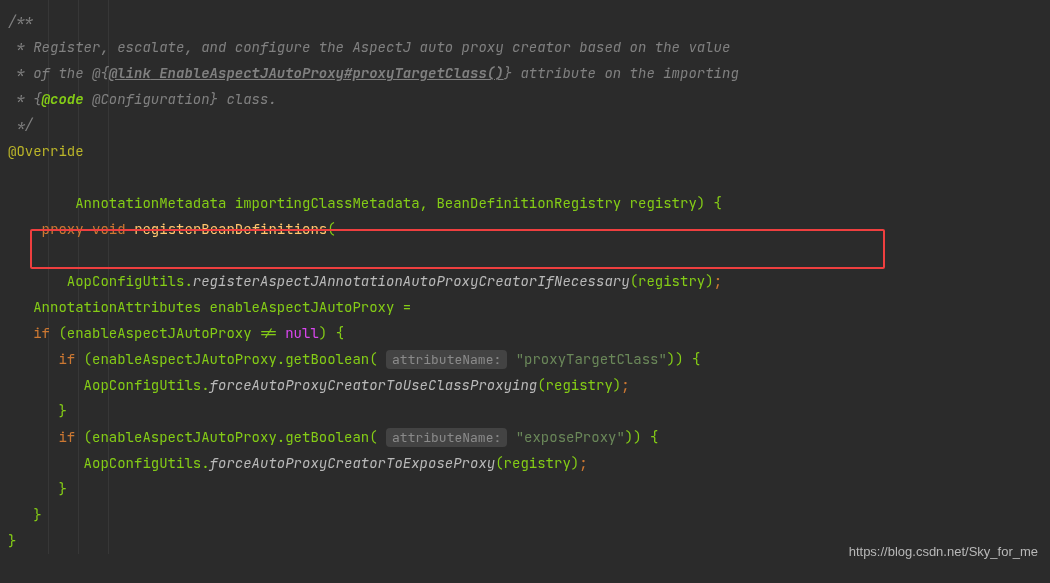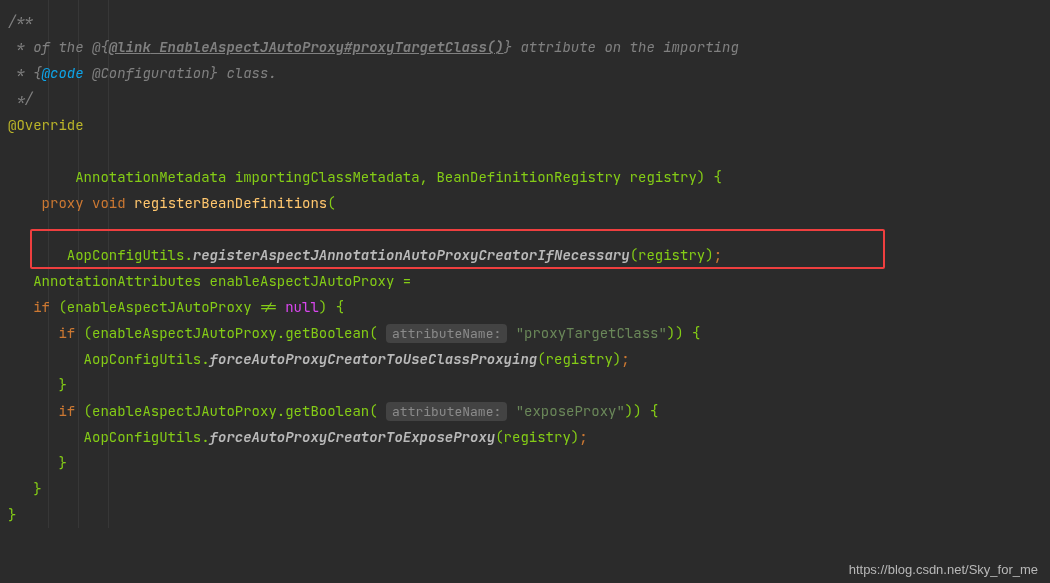--- a/index.html
+++ b/index.html
@@ -20,26 +20,26 @@
   }
   .line {
     position: relative;
     white-space: pre;
     line-height: 26px;
     height: 26px;
     padding-left: 8px;
   }
   .c-comment       { color: #808080; font-style: italic; }
   .c-link          { color: #808080; font-style: italic; font-weight: bold; text-decoration: underline; }
-  .c-doctag        { color: #0ea5e9; font-style: italic; font-weight: normal; }
+  .c-doctag        { color: #84cc16; font-style: italic; font-weight: bold; }
   .c-annotation    { color: #bbb529; }
   .c-keyword       { color: #cc7832; }
   .c-method-def    { color: #ffc66d; }
   .c-ident         { color: #84cc16; }
-  .c-static-call   { color: #b9b9b9; font-style: italic; font-weight: bold; }
+  .c-static-call   { color: #b9b9b9; font-style: italic; }
   .c-string        { color: #6a8759; }
   .c-paramhint     { background: #434343; color: #8a8a8a; border-radius: 4px; padding: 1px 6px; font-style: normal; font-size: 13px; }
   .c-semicolon     { color: #cc7832; }
   .c-null          { color: #d946ef; }
   .c-orange-class  { color: #cc7832; }
   .method-header-bg {
     position: absolute;
     left: 0; right: 0;
     background: #3d2b2b;
     z-index: -1;
@@ -53,36 +53,37 @@
   }
   
   .guide {
     position: absolute;
     top: 0; bottom: 0;
     width: 1px;
     background: #373737;
   }
   .watermark {
     position: absolute;
-    bottom: 6px; right: 12px;
+    bottom: 24px; right: 12px;
     font-family: Arial, sans-serif;
     font-size: 13px;
     color: #b8b8b8;
     font-style: normal;
   }
 </style>
 </head>
 <body>
 
 <div class="editor">
   <div class="guide" style="left:48px"></div>
   <div class="guide" style="left:78px"></div>
   <div class="guide" style="left:108px"></div>
 
   <div class="line"><span class="c-comment">/**</span></div>
+  <div class="line"><span class="c-comment"> * Register, escalate, and configure the AspectJ auto proxy creator based on the value</span></div>
   <div class="line"><span class="c-comment"> * of the @{</span><span class="c-link">@link</span><span class="c-link"> EnableAspectJAutoProxy#proxyTargetClass()</span><span class="c-comment">} attribute on the importing</span></div>
   <div class="line"><span class="c-comment"> * {</span><span class="c-doctag">@code</span><span class="c-comment"> @Configuration} class.</span></div>
   <div class="line"><span class="c-comment"> */</span></div>
 
   <div class="line"><span class="c-annotation">@Override</span></div>
 
   <div class="line method-line" style="position:relative;">
     <div class="method-header-bg" style="height:26px;top:0;"></div>
     <span class="c-keyword">proxy</span><span> </span><span class="c-keyword">void</span><span> </span><span class="c-method-def">registerBeanDefinitions</span><span class="c-ident">(</span>
   </div>

